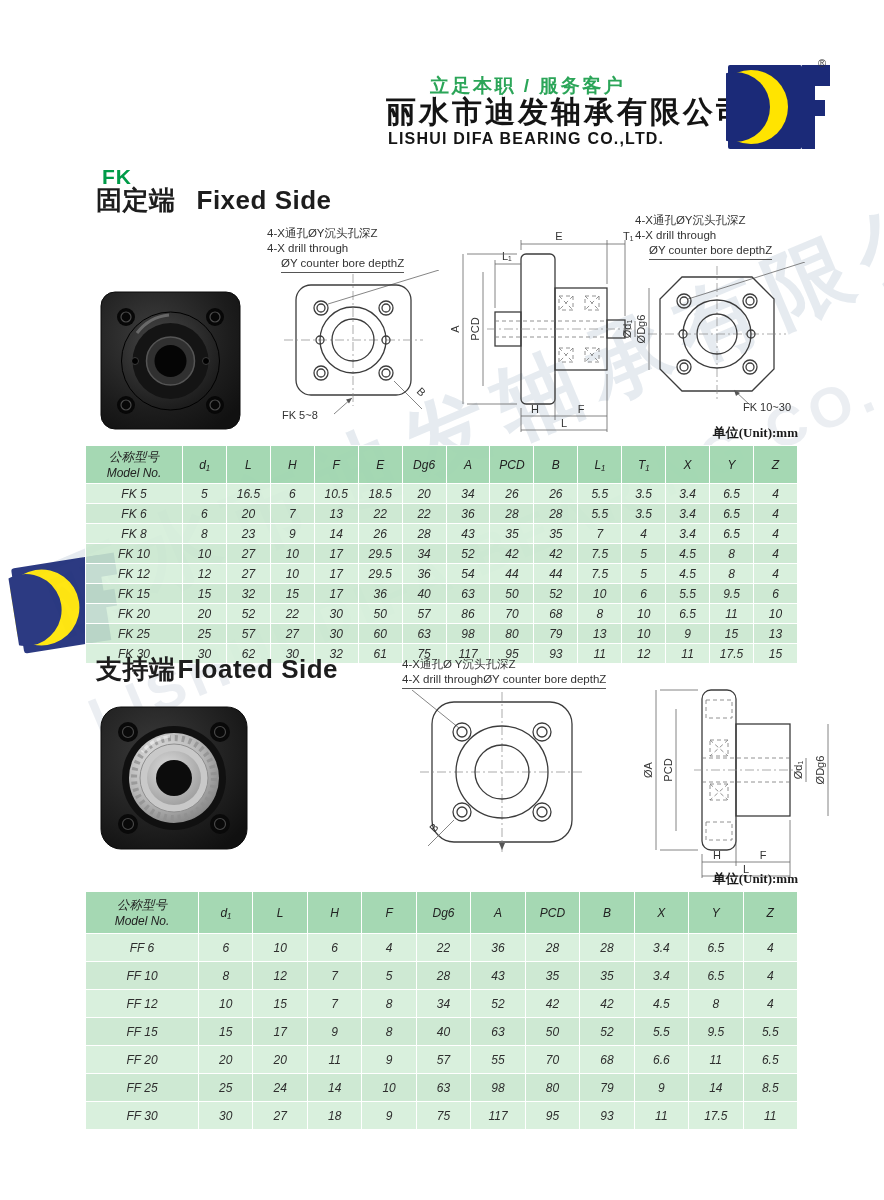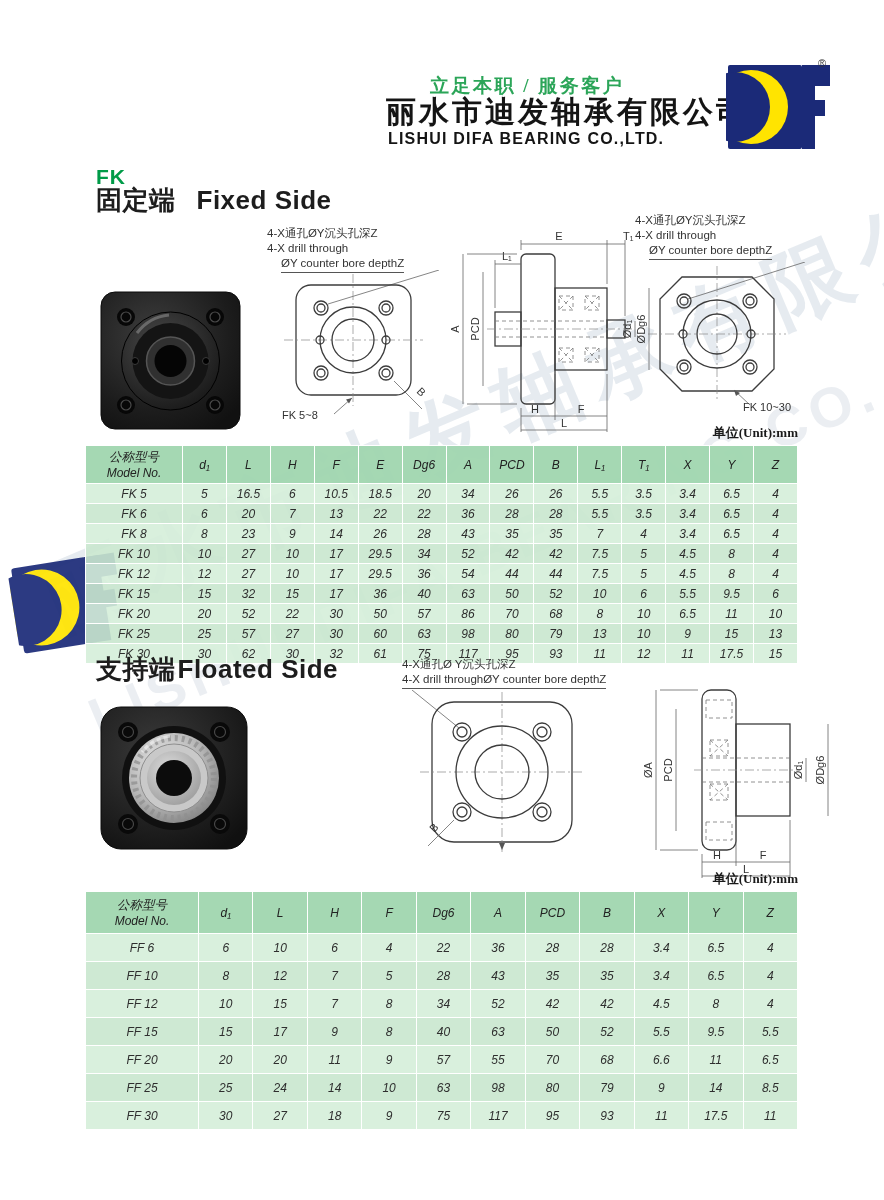--- a/index.html
+++ b/index.html
@@ -10,25 +10,25 @@
   .abs { position:absolute; }
   
   .wm { position:absolute; z-index:0; font-weight:bold; white-space:nowrap; pointer-events:none; }
   .wm-cn { left:48px; top:548px; font-size:84px; letter-spacing:14px; color:rgba(173,188,204,0.30);
            transform:rotate(-23deg); transform-origin:0 50%; }
   .wm-en { left:92px; top:688px; font-size:56px; letter-spacing:6px; color:rgba(176,190,206,0.26);
            transform:rotate(-23deg); transform-origin:0 50%; }
   .wm-logo { left:14px; top:546px; transform:rotate(-9deg); opacity:0.92; z-index:0; }
   .z1 { z-index:1; }
   
-  .slogan { left:430px; top:73px; color:#2ba558; font-weight:bold; font-size:19px; letter-spacing:2.5px;font-family:Liberation Serif, serif; }
+  .slogan { left:430px; top:73px; color:#2ba558; font-weight:bold; font-size:19px; letter-spacing:2.5px; }
   .company-cn { left:386px; top:92px; font-size:30px; font-weight:bold; color:#141414; letter-spacing:3px; }
   .company-en { left:388px; top:130px; font-size:16px; font-weight:bold; color:#141414; letter-spacing:1.2px; }
   
-  .sec-code { font-size:21px; font-weight:bold; color:#009b48; letter-spacing:1px; line-height:1; }
+  .sec-code { font-size:21px; font-weight:bold; color:#009b48; letter-spacing:1px; line-height:1;margin-left:6px; }
   .sec-title { font-size:26px; font-weight:bold; color:#1d1d1d; line-height:1.05; letter-spacing:0.5px; }
   .sec-title .en { margin-left:21px; }
   .sec-title .en-tight { margin-left:2px; }
   
   .annot { font-size:11.5px; color:#333; line-height:1.3; }
   .annot .u { border-bottom:1px solid #555; padding-bottom:1px; }
   .annot .ind { margin-left:14px; }
   
   .unit-row { left:85px; width:713px; text-align:right; font-size:13px; font-weight:600; color:#1a1a1a;font-family:Liberation Serif, serif; }
   

